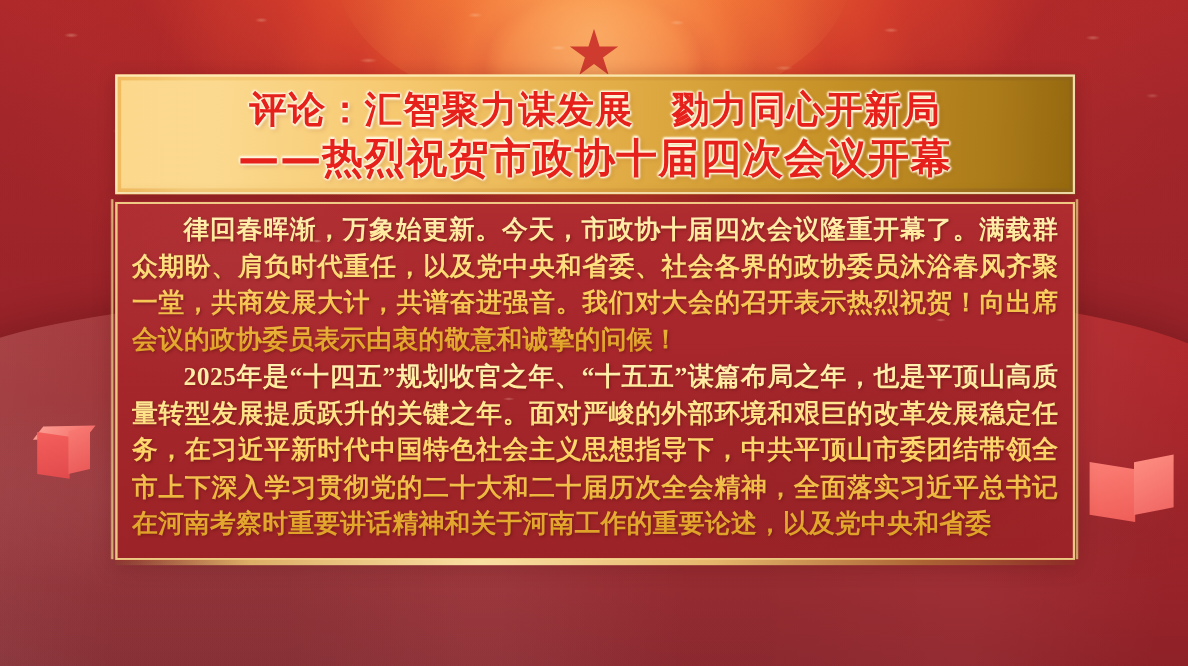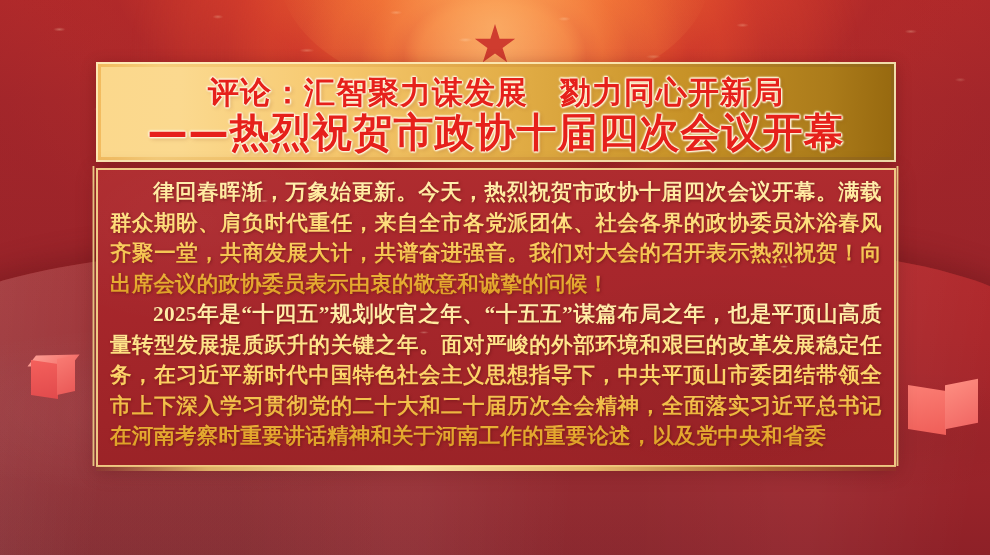--- a/index.html
+++ b/index.html
@@ -218,21 +218,21 @@
       1px 0 1.5px #fff6de,
       -1px 0 1.5px #fff6de,
       0 1px 1.5px #fff6de,
       0 -1px 1.5px #fff6de,
       1px 1px 2px #ffeec4,
       -1px -1px 2px #ffeec4,
       2px 2px 4px rgba(120,40,10,0.25);
     font-family: "DejaVu Sans", "Liberation Sans", sans-serif;
   }
   .banner-line1 { font-size: 31px; line-height: 38px; }
-  .banner-line2 { font-size: 40px; line-height: 38px; }
+  .banner-line2 { font-size: 34px; line-height: 38px; }
 
   
   .panel {
     position: absolute;
     left: 96px;
     top: 168px;
     width: 800px;
     height: 299px;
     background: linear-gradient(180deg, #af2c2f 0%, #a8272c 34%, #a22529 68%, #9b2327 100%);
     box-shadow:
@@ -339,19 +339,19 @@
   <div class="banner">
     <div class="banner-inner">
       <div class="banner-line1">评论：汇智聚力谋发展　勠力同心开新局</div>
       <div class="banner-line2">——热烈祝贺市政协十届四次会议开幕</div>
     </div>
   </div>
 
   <div class="panel">
     <div class="panel-tex"></div>
     <div class="panel-body">
-      <p class="para">律回春晖渐，万象始更新。今天，热烈祝贺市政协十届四次会议开幕。满载群众期盼、肩负时代重任，来自全市各党派团体、社会各界的政协委员沐浴春风齐聚一堂，共商发展大计，共谱奋进强音。我们对大会的召开表示热烈祝贺！向出席会议的政协委员表示由衷的敬意和诚挚的问候！</p>
+      <p class="para">律回春晖渐，万象始更新。今天，市政协十届四次会议隆重开幕了。满载群众期盼、肩负时代重任，以及党中央和省委、社会各界的政协委员沐浴春风齐聚一堂，共商发展大计，共谱奋进强音。我们对大会的召开表示热烈祝贺！向出席会议的政协委员表示由衷的敬意和诚挚的问候！</p>
       <p class="para">2025年是“十四五”规划收官之年、“十五五”谋篇布局之年，也是平顶山高质量转型发展提质跃升的关键之年。面对严峻的外部环境和艰巨的改革发展稳定任务，在习近平新时代中国特色社会主义思想指导下，中共平顶山市委团结带领全市上下深入学习贯彻党的二十大和二十届历次全会精神，全面落实习近平总书记在河南考察时重要讲话精神和关于河南工作的重要论述，以及党中央和省委</p>
     </div>
   </div>
   <div class="panel-foot"></div>
 
 </div>
 
 </body></html>

